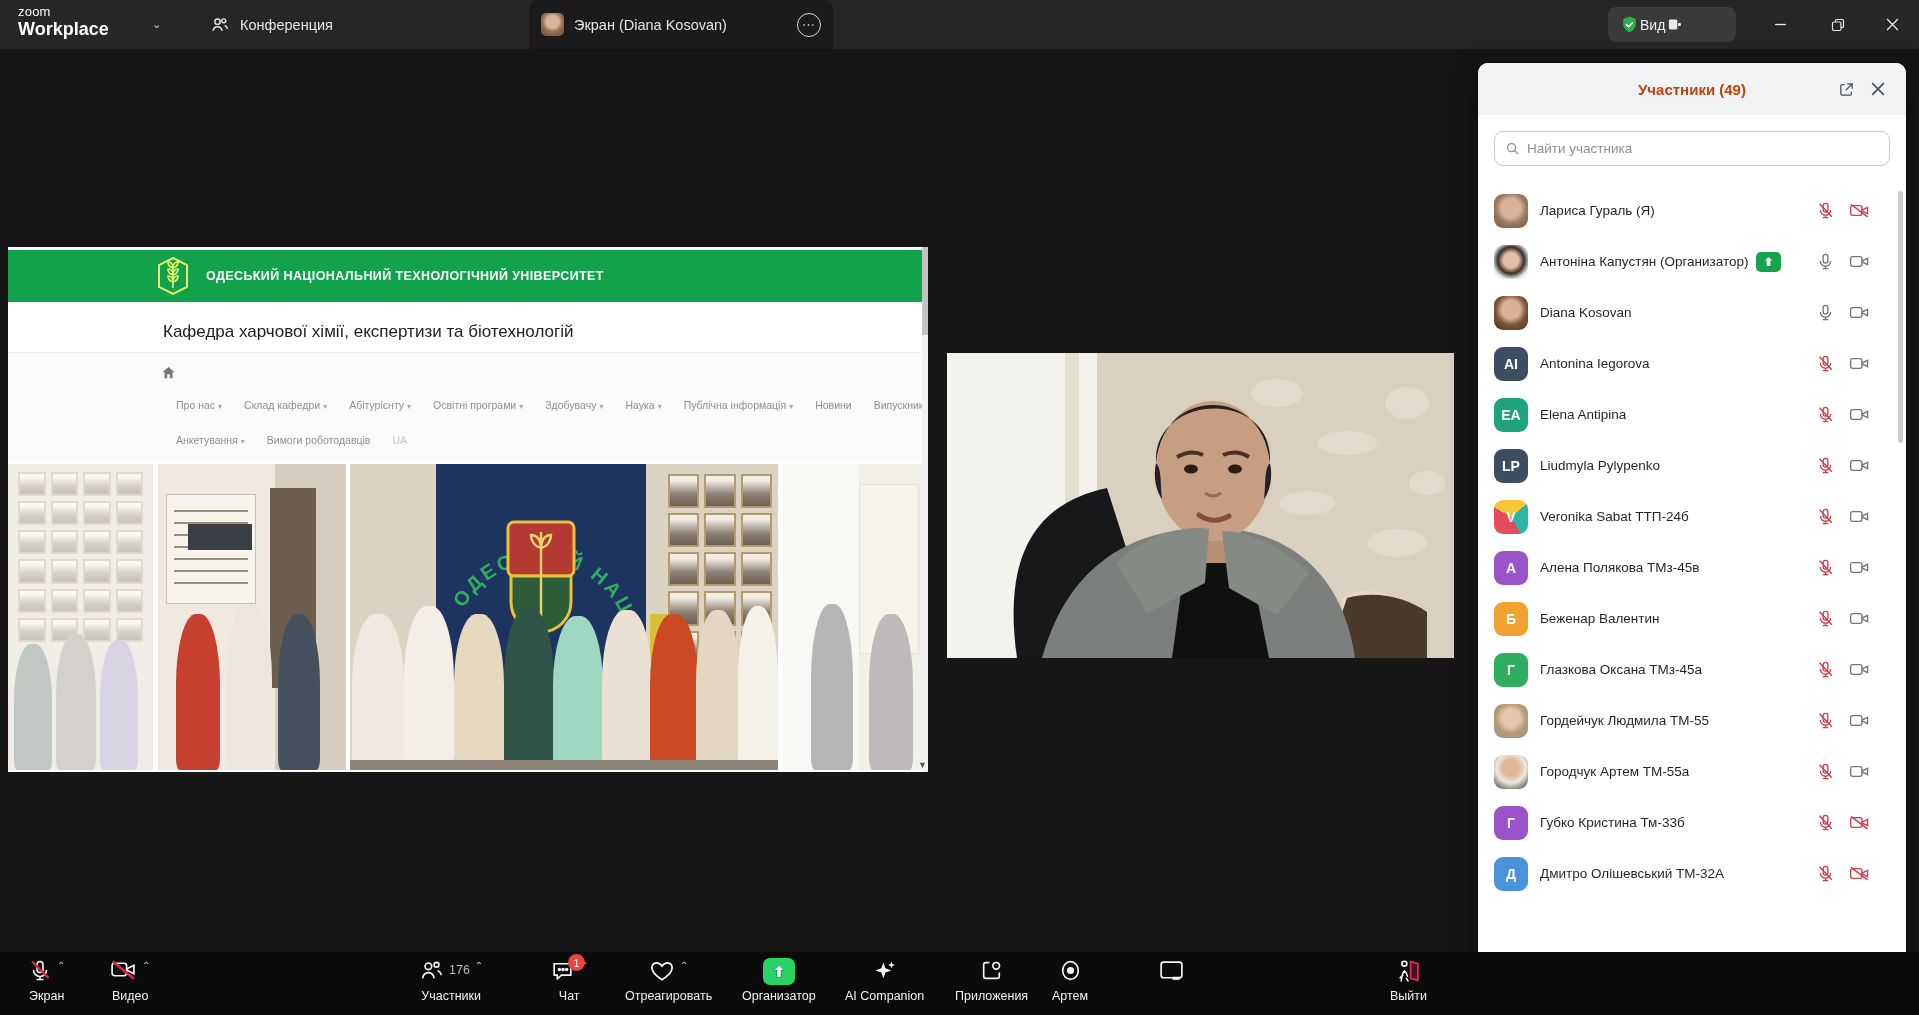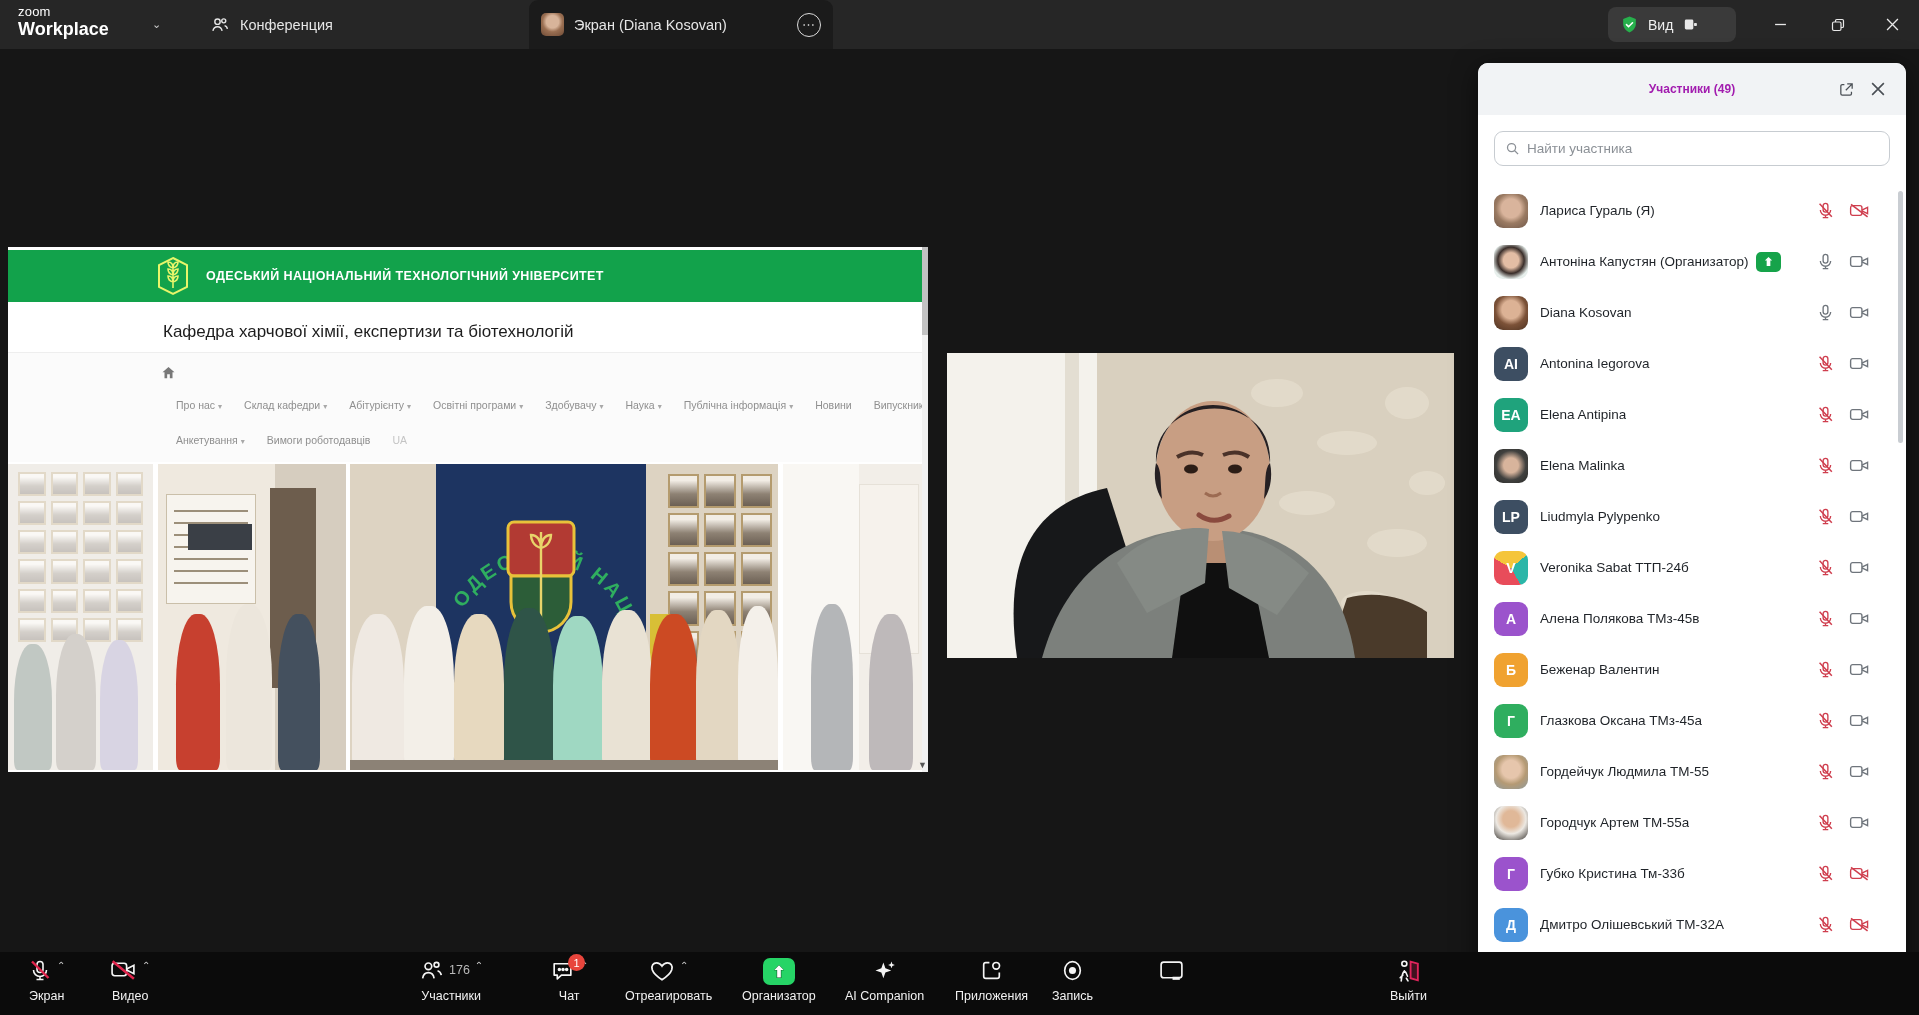--- a/index.html
+++ b/index.html
@@ -15,21 +15,21 @@
   .logo-chevron { position:absolute; left:152px; top:18px; color:#cfcfcf; font-size:11px; }
   .tab { position:absolute; top:0; height:49px; display:flex; align-items:center; gap:10px;
          color:#e6e6e6; font-size:14.5px; }
   .tab.conference { left:210px; }
   .tab.active { left:529px; width:304px; background:#1b1b1b; border-radius:9px 9px 0 0; padding:0 12px; }
   .tab-avatar { width:23px; height:23px; border-radius:5px;
     background: radial-gradient(circle at 50% 38%, #d8b49a 0 34%, #9a6f52 55%, #6e4a35 100%); }
   .tab-more { margin-left:auto; width:24px; height:24px; border:1.4px solid #dcdcdc; border-radius:50%;
       color:#dcdcdc; display:flex; align-items:center; justify-content:center; font-size:13px; letter-spacing:1px; }
   .view-pill { position:absolute; left:1608px; top:7px; width:128px; height:35px; background:#3a3a3a;
-      border-radius:8px; display:flex; align-items:center; gap:9px; padding:0 12px; color:#f0f0f0; font-size:14px; }
+      border-radius:8px; display:flex; align-items:center; gap:1px; padding:0 12px; color:#f0f0f0; font-size:14px; }
   .win-btn { position:absolute; top:0; width:46px; height:49px; display:flex; align-items:center;
       justify-content:center; color:#e8e8e8; }
   .win-min { left:1757px; } .win-max { left:1815px; } .win-close { left:1869px; }
 
   
   .screen-share { position:absolute; left:8px; top:247px; width:920px; height:525px; background:#fff; overflow:hidden; }
   .site-banner { position:absolute; left:0; top:3px; width:914px; height:52px; background:#12a24b;
       display:flex; align-items:center; }
   .site-logo { margin-left:148px; }
   .site-banner-text { margin-left:16px; color:#fff; font-weight:700; font-size:12.5px; letter-spacing:.4px; }
@@ -58,21 +58,21 @@
   .site-thumb { position:absolute; right:0; top:0; width:6px; height:88px; background:#c2c2c2; }
   .site-downarrow { position:absolute; right:1px; bottom:2px; color:#555; font-size:9px; }
 
   
   .video-tile { position:absolute; left:947px; top:353px; width:507px; height:305px; background:#000; }
 
   
   .panel { position:absolute; left:1478px; top:63px; width:428px; height:945px; background:#fff;
       border-radius:10px; box-shadow:0 6px 26px rgba(0,0,0,.55); overflow:hidden; }
   .panel-header { position:relative; height:52px; background:#f1f3f5; display:flex; align-items:center; justify-content:center; }
-  .panel-title { font-size:12px; font-weight:700; color:#a21caf;text-align:right; }
+  .panel-title { font-size:15px; font-weight:700; color:#c2410c;text-align:right; }
   .panel-hbtn { position:absolute; top:14px; width:24px; height:24px; color:#4a4f55; display:flex; align-items:center; justify-content:center; }
   .panel-popout { right:48px; } .panel-close { right:16px; font-size:17px; }
   .search-wrap { margin:16px 16px 8px; height:35px; border:1px solid #c7ccd1; border-radius:9px;
       display:flex; align-items:center; padding:0 10px; gap:7px; }
   .search-wrap input { border:none; outline:none; flex:1; font-size:13.5px; color:#333;
       font-family:"Liberation Sans",sans-serif; background:transparent; }
   .search-wrap input::placeholder { color:#8b9096; }
   .plist { position:absolute; left:0; top:122px; width:408px; height:766px;text-align:right; }
   .prow { position:relative; height:51px; display:flex; align-items:center; padding:0 16px; }
   .pavatar { width:34px; height:34px; border-radius:9px; flex:0 0 34px; display:flex; align-items:center;
@@ -429,35 +429,20 @@
     <path d="M5.5 11.5a6.5 6.5 0 0 0 13 0M12 18v3M8.5 21h7"></path>
     <path d="M4.5 3.5L20 20" stroke="#cf3e4e" stroke-width="1.9"></path>
             </svg>
             <svg width="21" height="19" viewBox="0 0 26 22" fill="none" stroke="#6f757c" stroke-width="1.7">
     <rect x="2" y="5" width="14" height="12" rx="2.5"></rect>
     <path d="M16 10.5l7-3.5v8l-7-3.5"></path>
     </svg>
           </div>
         </div>
         <div class="prow">
-          <div class="pavatar" style="background: radial-gradient(circle at 50% 48%, rgb(216, 180, 156) 0px, rgb(216, 180, 156) 30%, rgb(65, 65, 63) 60%, rgb(43, 43, 41) 100%);"></div>
-          <div class="pname">Elena Malinka</div>
-          <div class="picons">
-            <svg width="19" height="19" viewBox="0 0 24 24" fill="none" stroke="#cf3e4e" stroke-width="1.7">
-    <rect x="9" y="3" width="6" height="11" rx="3"></rect>
-    <path d="M5.5 11.5a6.5 6.5 0 0 0 13 0M12 18v3M8.5 21h7"></path>
-    <path d="M4.5 3.5L20 20" stroke="#cf3e4e" stroke-width="1.9"></path>
-            </svg>
-            <svg width="21" height="19" viewBox="0 0 26 22" fill="none" stroke="#6f757c" stroke-width="1.7">
-    <rect x="2" y="5" width="14" height="12" rx="2.5"></rect>
-    <path d="M16 10.5l7-3.5v8l-7-3.5"></path>
-    </svg>
-          </div>
-        </div>
-        <div class="prow">
           <div class="pavatar" style="background: rgb(61, 78, 98);">LP</div>
           <div class="pname">Liudmyla Pylypenko</div>
           <div class="picons">
             <svg width="19" height="19" viewBox="0 0 24 24" fill="none" stroke="#cf3e4e" stroke-width="1.7">
     <rect x="9" y="3" width="6" height="11" rx="3"></rect>
     <path d="M5.5 11.5a6.5 6.5 0 0 0 13 0M12 18v3M8.5 21h7"></path>
     <path d="M4.5 3.5L20 20" stroke="#cf3e4e" stroke-width="1.9"></path>
             </svg>
             <svg width="21" height="19" viewBox="0 0 26 22" fill="none" stroke="#6f757c" stroke-width="1.7">
     <rect x="2" y="5" width="14" height="12" rx="2.5"></rect>
@@ -683,21 +668,21 @@
         </div>
         <div class="tb-label">Приложения</div>
       </div>
       <div class="tb-item" style="left: 1052px;">
         <div class="tb-iconrow">
           <svg width="25" height="25" viewBox="0 0 24 24">
      <ellipse cx="12" cy="12" rx="7.5" ry="8.5" fill="none" stroke="#f5f5f5" stroke-width="1.6"></ellipse>
      <circle cx="12" cy="12" r="3.4" fill="#f5f5f5"></circle>
           </svg>
         </div>
-        <div class="tb-label">Запись</div>
+        <div class="tb-label">Артем</div>
       </div>
       <div class="tb-item" style="left: 1120px; gap: 36px;">
         <div class="tb-iconrow">
           <svg width="27" height="25" viewBox="0 0 26 24" fill="none" stroke="#f5f5f5" stroke-width="1.6">
      <rect x="3" y="4" width="20" height="15" rx="2.5"></rect>
             <path d="M14 19.5h7" stroke-width="3"></path>
           </svg>
         </div>
         <div class="tb-label">Доски сообщений</div>
       </div>

